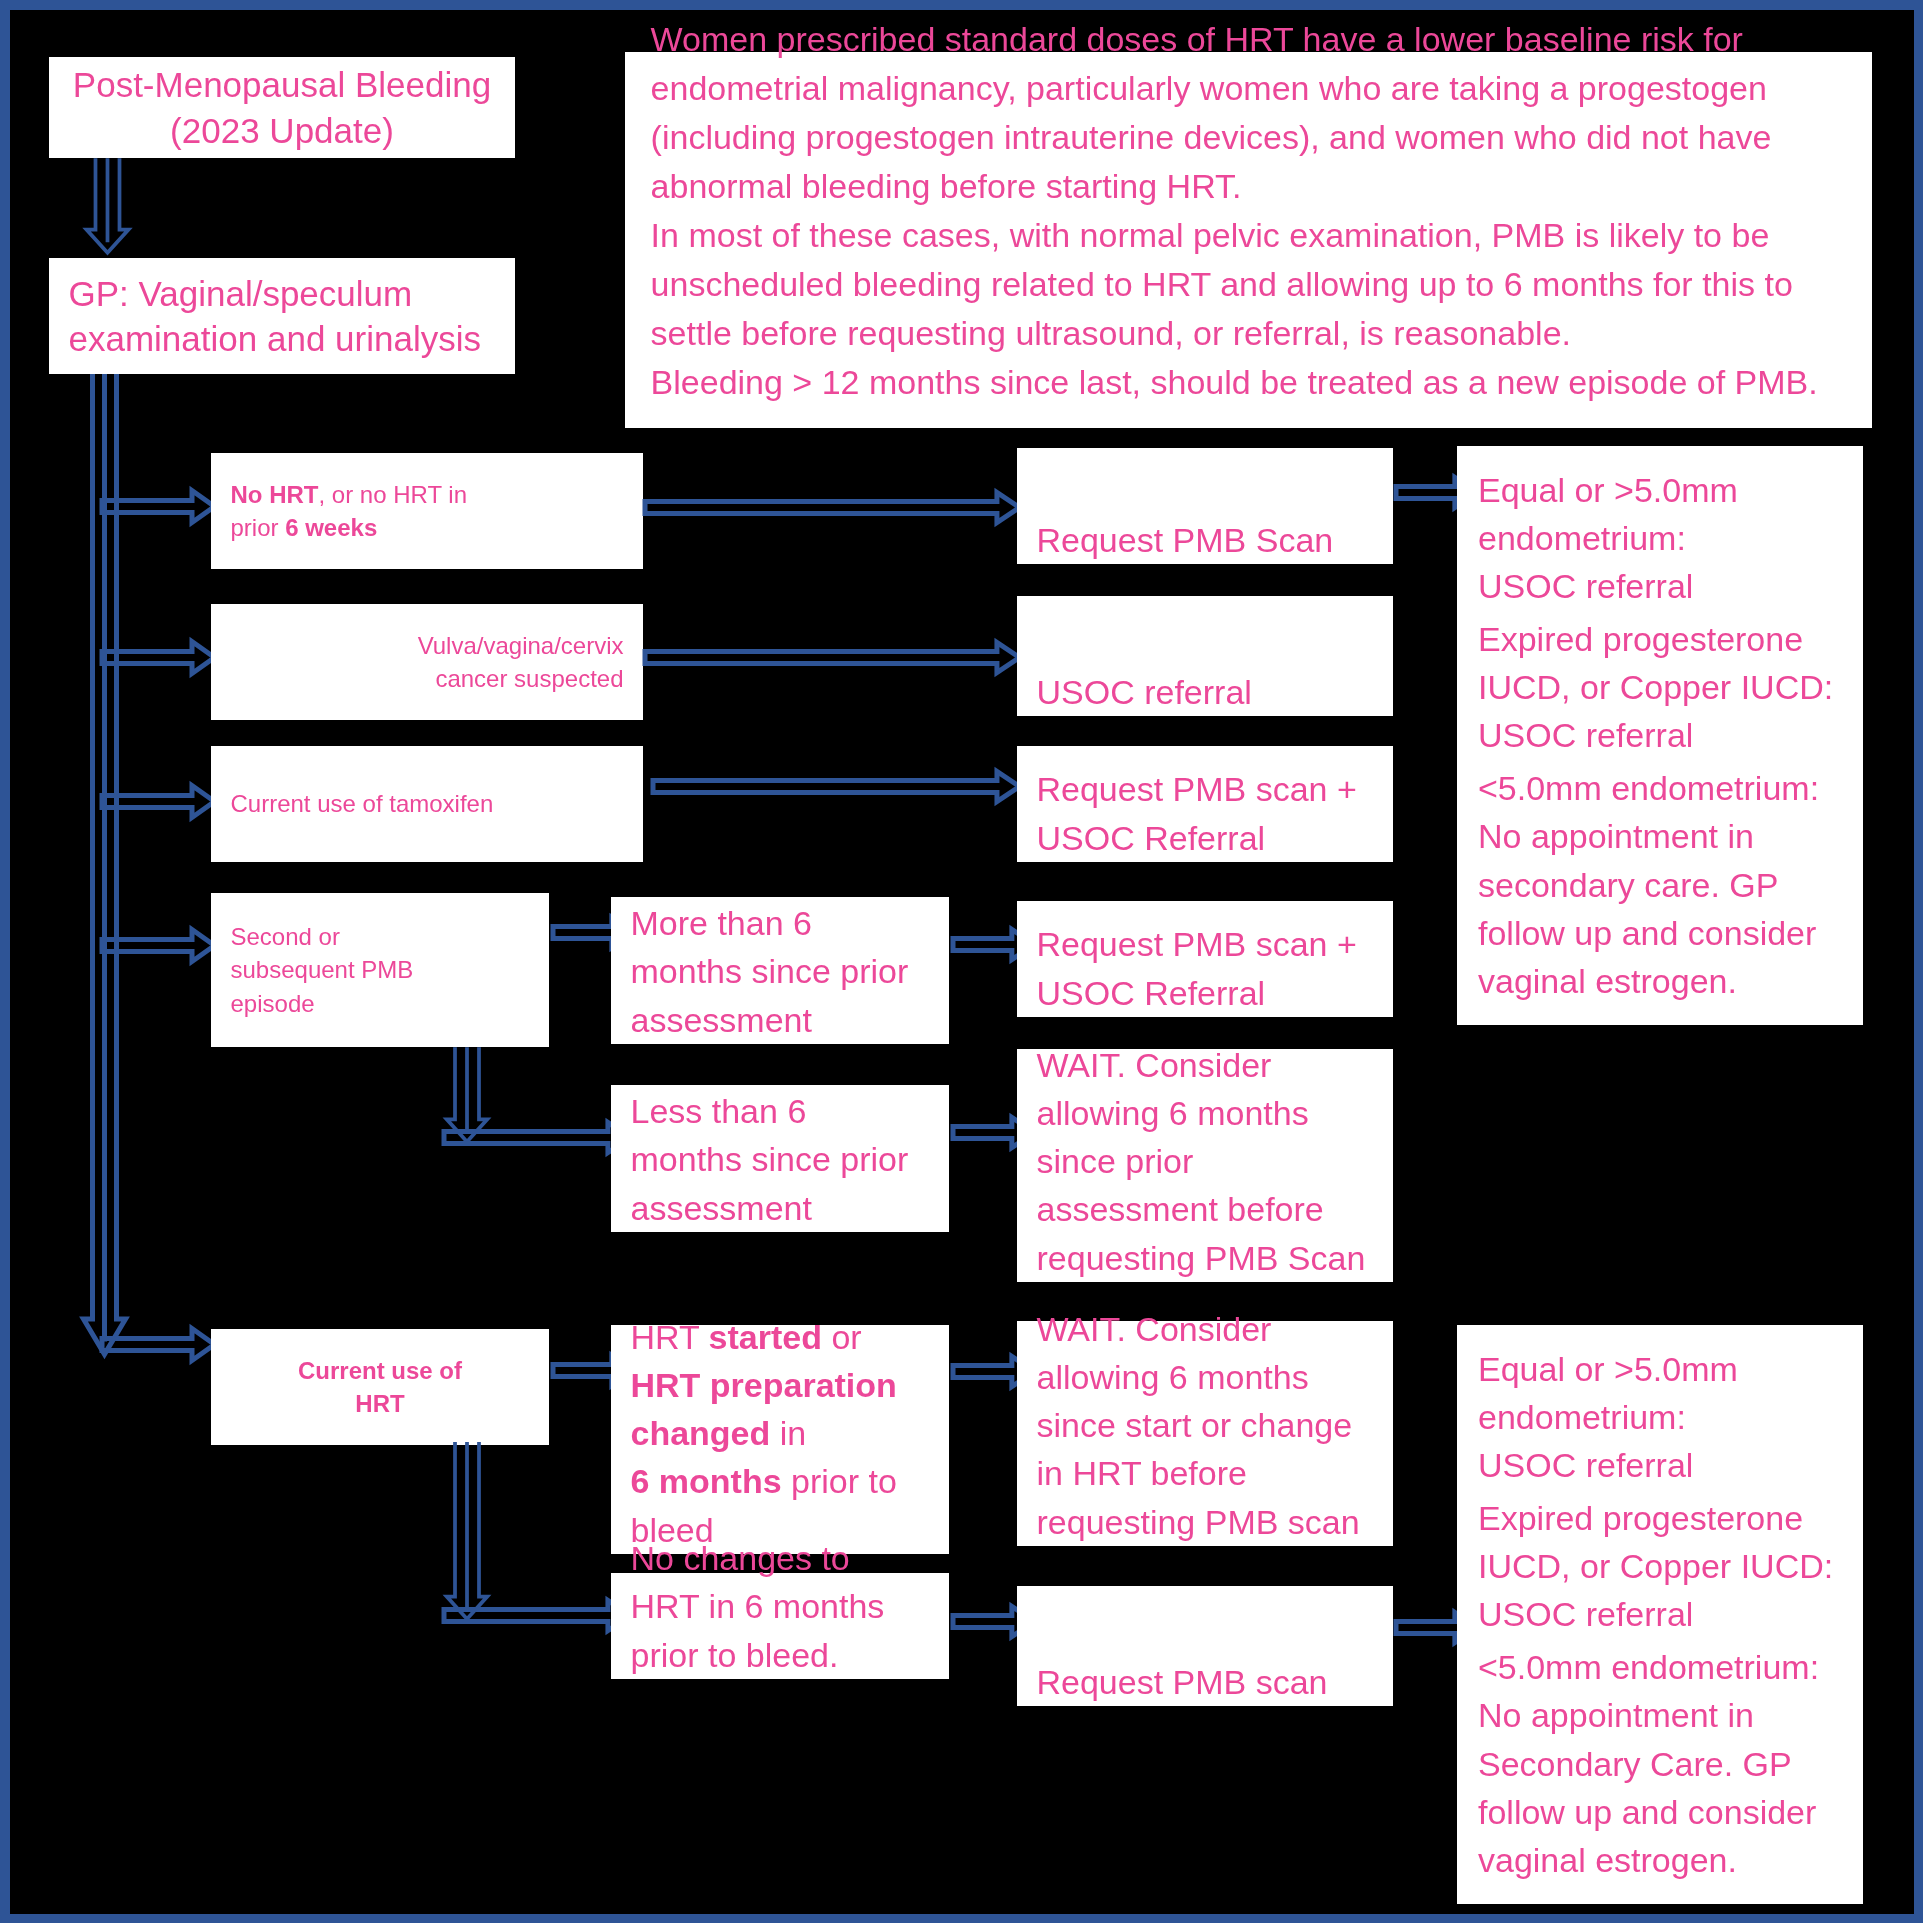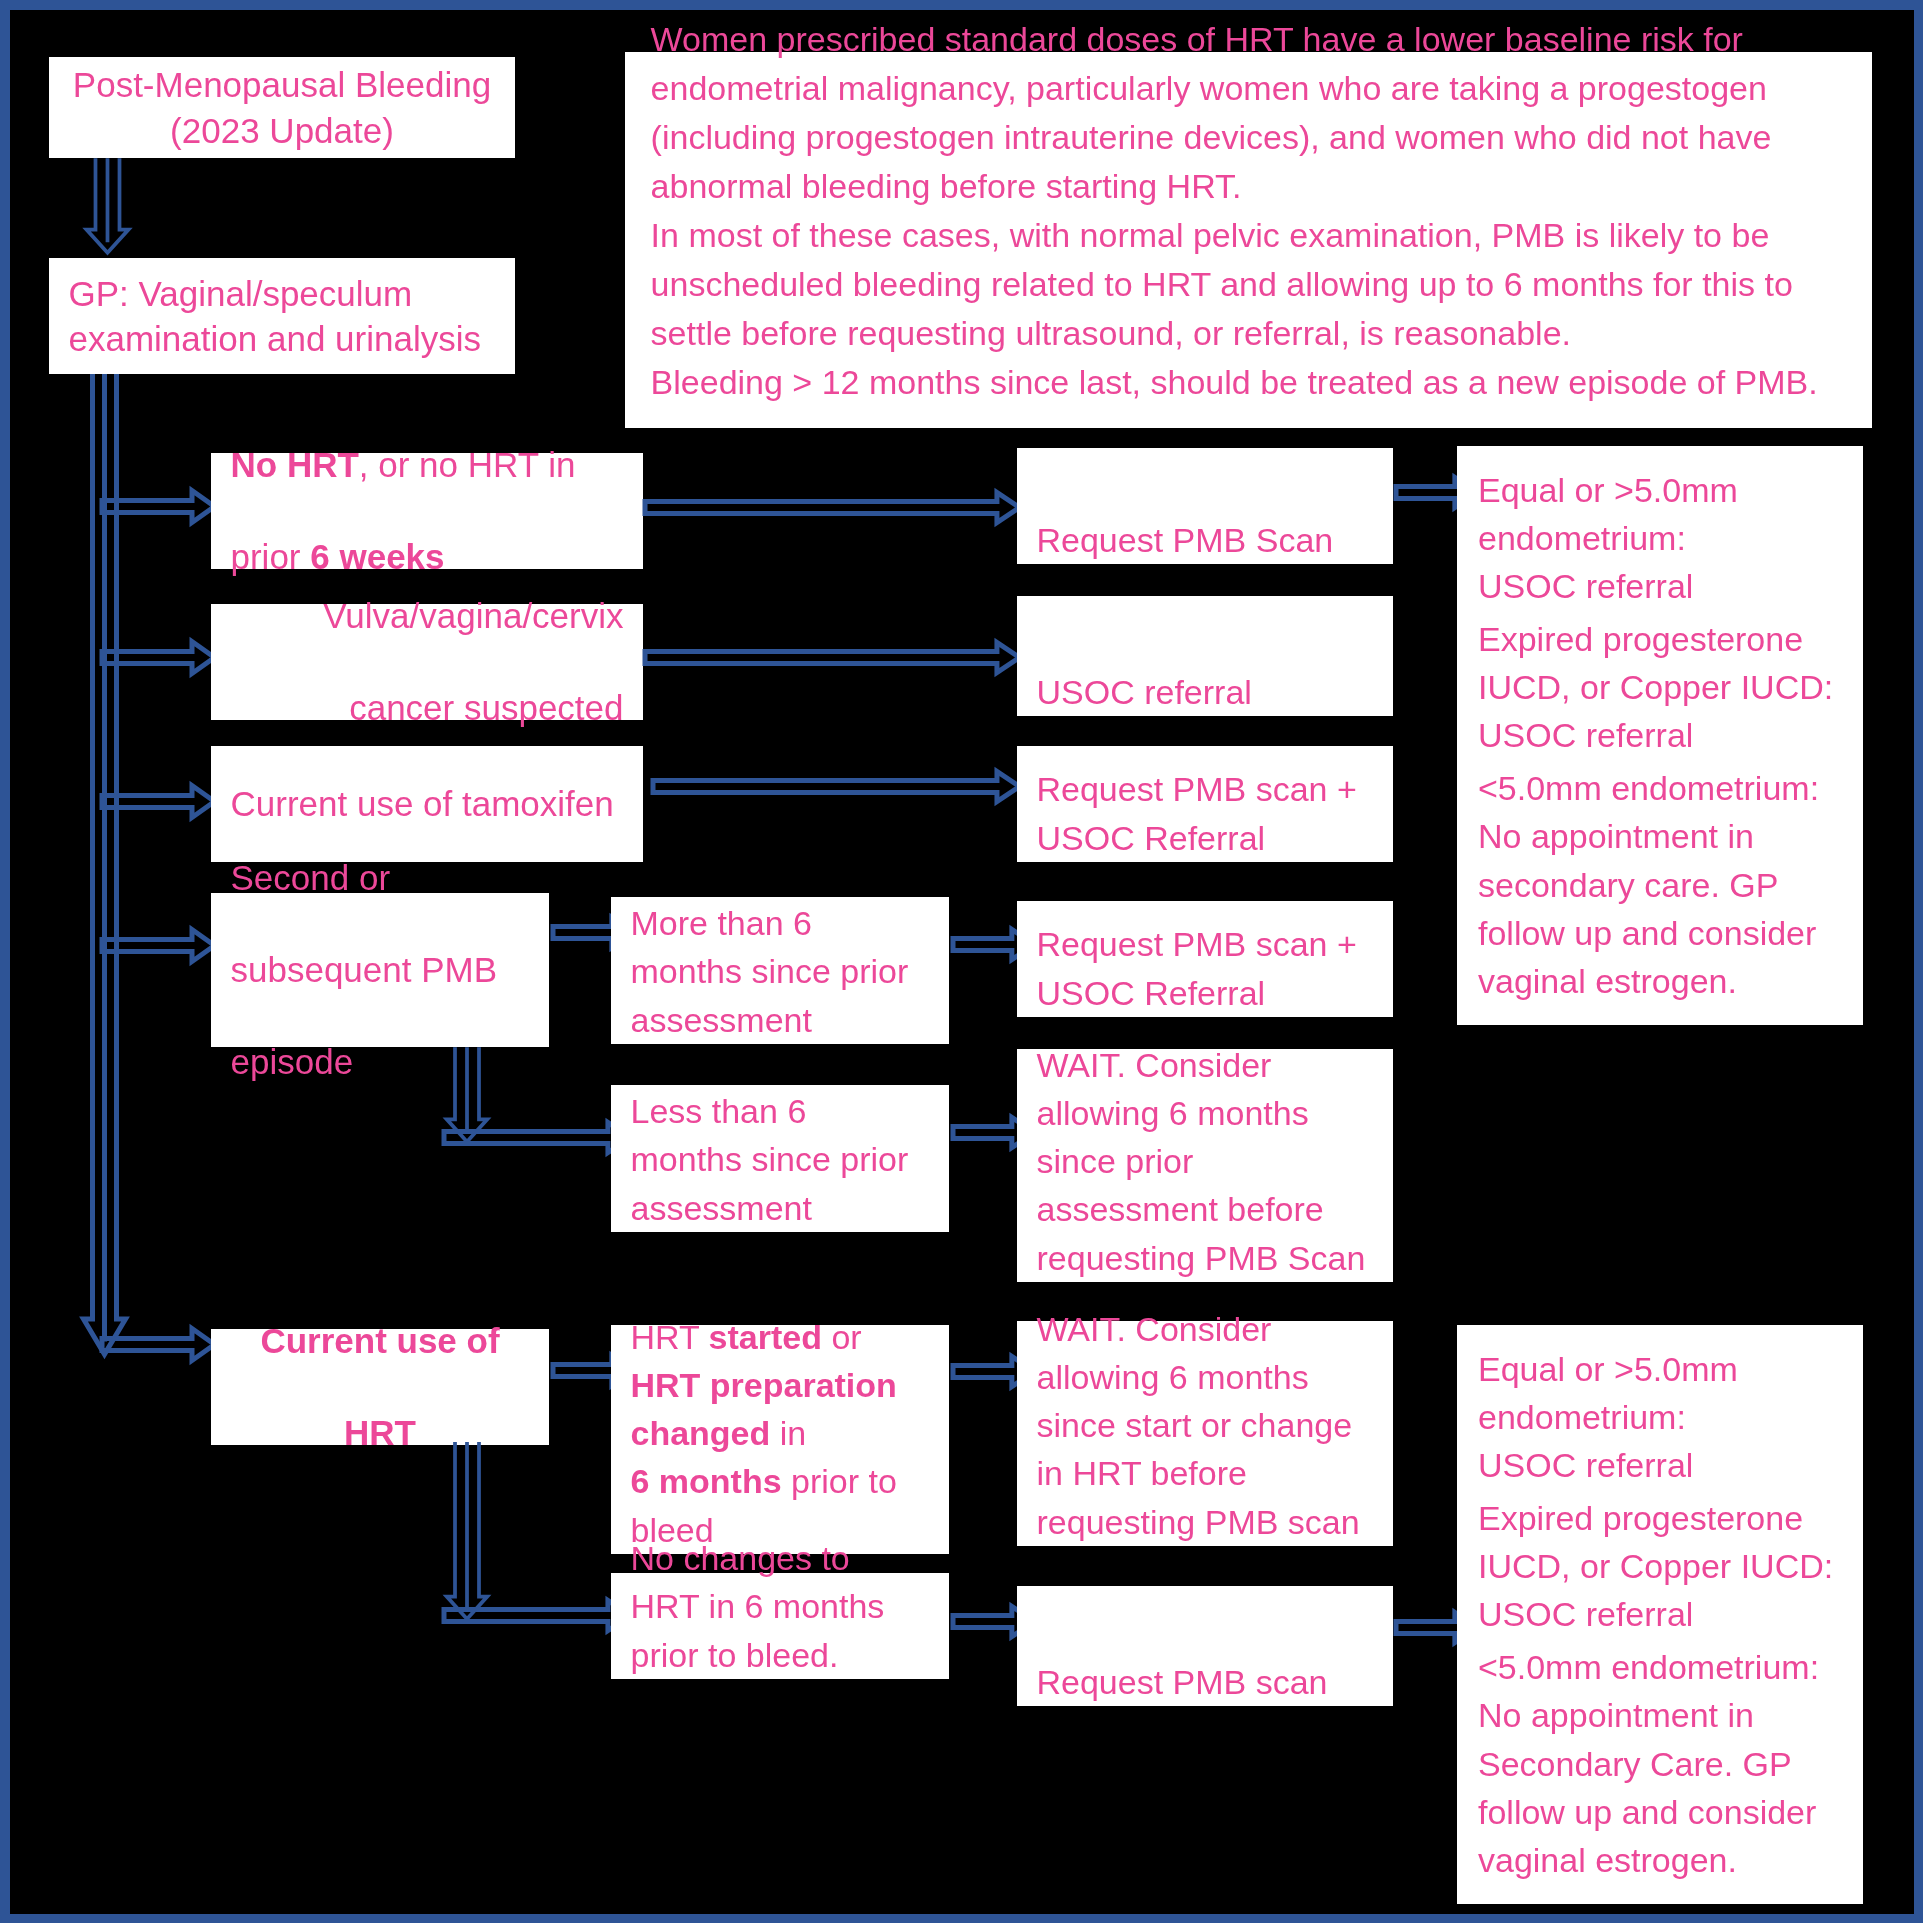--- a/index.html
+++ b/index.html
@@ -23,21 +23,21 @@
   }
   .box .line{
     display:block;
     white-space:pre-wrap;
   }
   .pad{padding:0 19.5px;}
   .center{text-align:center;}
   .t-title{font-size:35px;line-height:1.30;}
   .t-note{font-size:34px;line-height:1.44;}
   .t-body{font-size:34px;line-height:1.42;justify-content:flex-end;}
-  .t-body2{font-size:35px;line-height:1.38;gap:44px;}
+  .t-body2{font-size:24px;line-height:1.38;}
   .gap{height:28.6px;}
   b{font-weight:bold;}
 
   
   .harrow{position:absolute;}
   .varrow{position:absolute;}
   svg{display:block;overflow:visible;}
   .ln{fill:none;stroke:#2e5496;}
   .spine{position:absolute;}
 </style>

